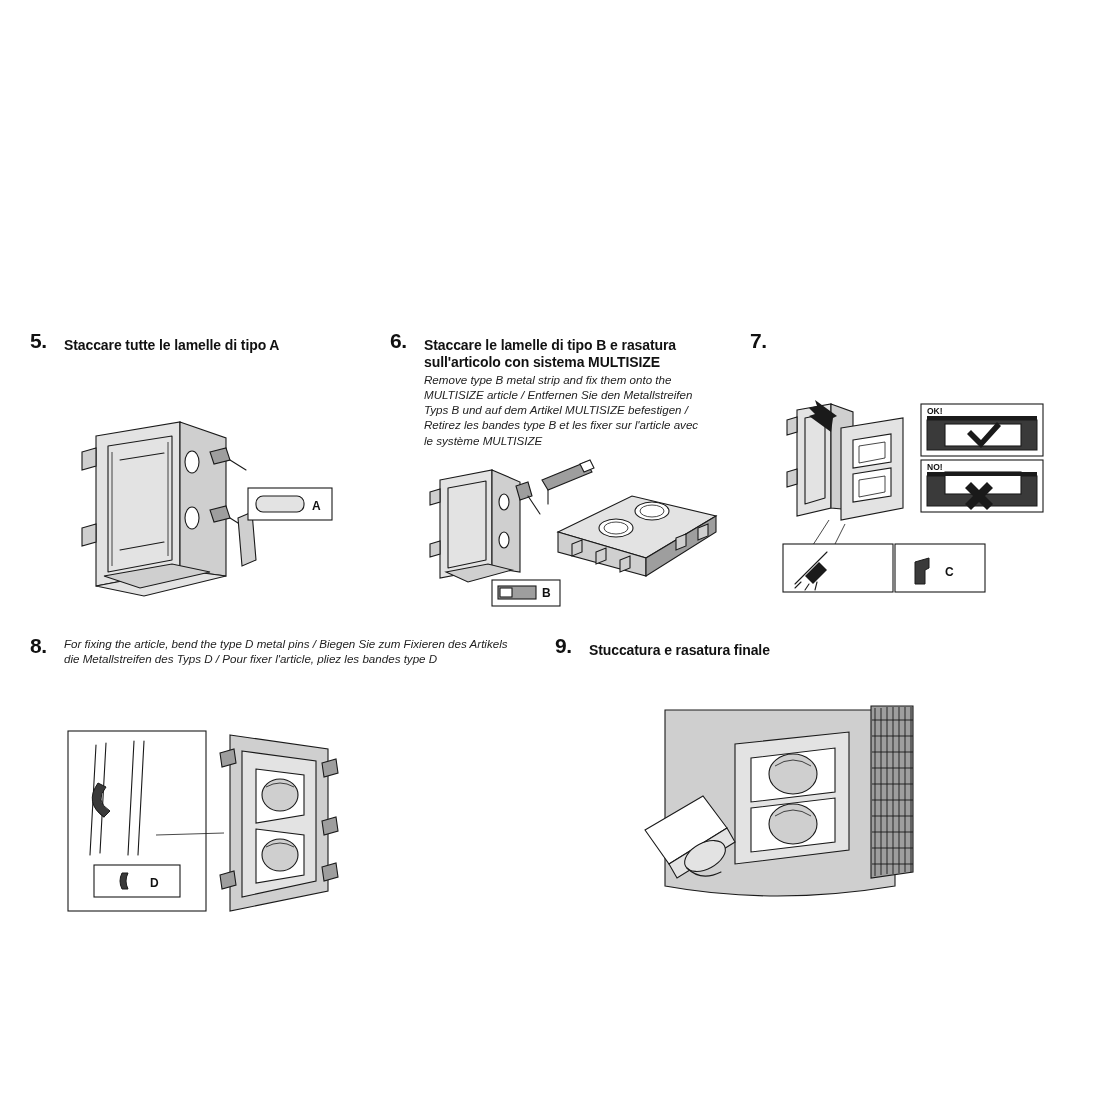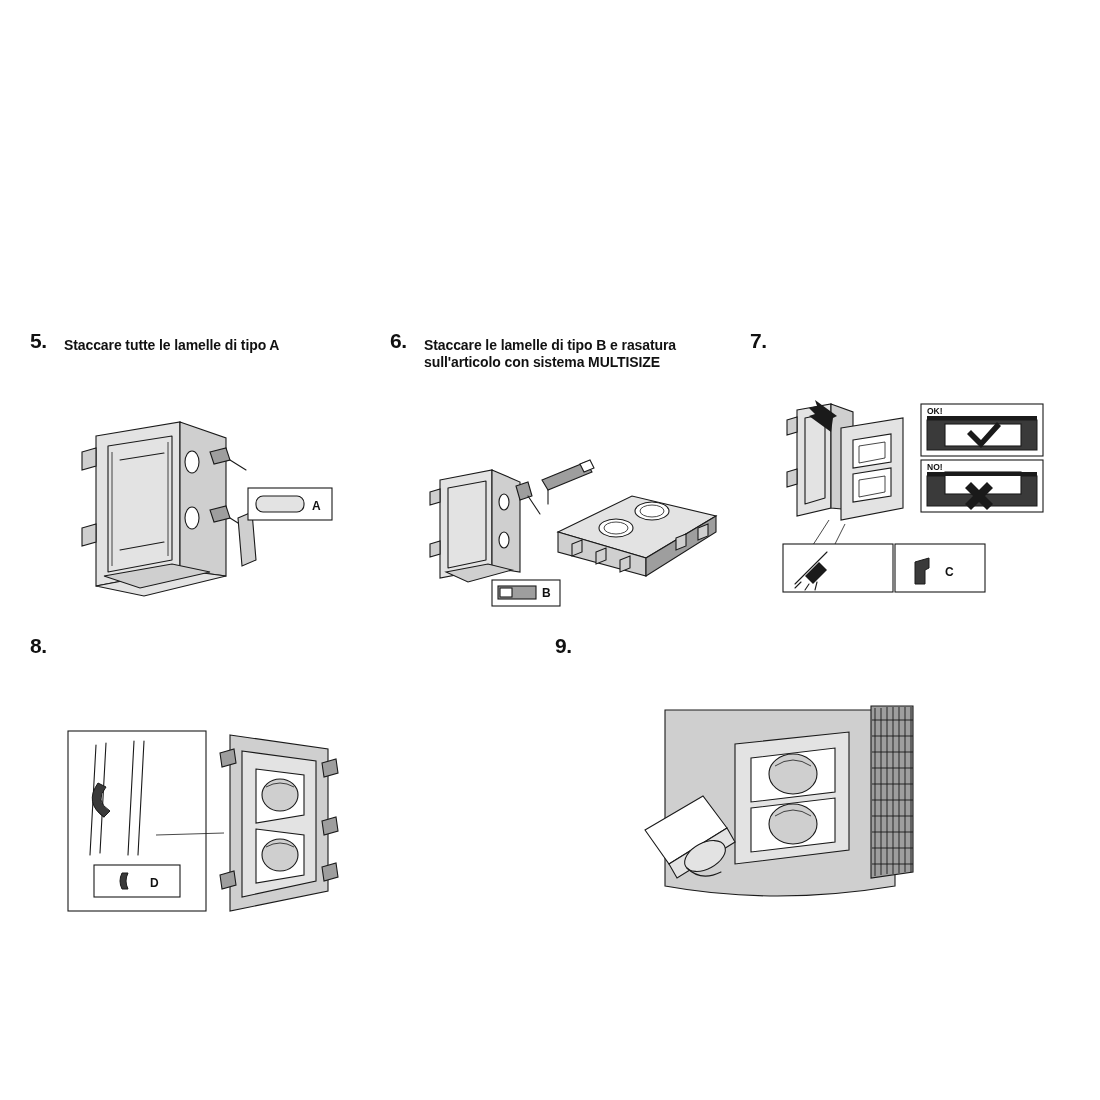--- a/index.html
+++ b/index.html
@@ -141,20 +141,21 @@
         <text class="badge-label" x="252" y="110">A</text>
       </g>
     </svg>
   </div>
 
   <div class="step" style="left:390px; top:330px; width:320px;">
     <div class="step-head">
       <div class="step-num">6.</div>
       <div class="step-text">
         <div class="step-title">Staccare le lamelle di tipo B e rasatura sull'articolo con sistema MULTISIZE</div>
+        <div class="step-sub">Remove type B metal strip and fix them onto the MULTISIZE article / Entfernen Sie den Metallstreifen Typs B und auf dem Artikel MULTISIZE befestigen / Retirez les bandes type B et les fixer sur l'article avec le système MULTISIZE</div>
       </div>
     </div>
   </div>
 
   <div class="fig" style="left:420px; top:440px;">
     <svg width="330" height="180" viewBox="0 0 330 180">
 
       <g>
         <path class="fill-lgray" d="M20 40 L72 30 L72 128 L20 138 Z"></path>
         <path class="fill-mgray" d="M72 30 L100 42 L100 132 L72 128 Z"></path>
@@ -257,20 +258,21 @@
         <path class="fill-vdark" d="M140 186 L140 164 L154 160 L154 170 L150 172 L150 186 Z"></path>
         <text class="badge-label" x="170" y="178">C</text>
       </g>
     </svg>
   </div>
 
   <div class="step" style="left:30px; top:635px; width:480px;">
     <div class="step-head">
       <div class="step-num">8.</div>
       <div class="step-text">
+        <div class="step-sub">For fixing the article, bend the type D metal pins / Biegen Sie zum Fixieren des Artikels die Metallstreifen des Typs D / Pour fixer l'article, pliez les bandes type D</div>
       </div>
     </div>
   </div>
 
   <div class="fig" style="left:60px; top:725px;">
     <svg width="320" height="200" viewBox="0 0 320 200">
 
       <g>
         <rect class="fill-white" x="8" y="6" width="138" height="180"></rect>
         <path class="ln" d="M36 20 L30 130"></path>
@@ -305,20 +307,21 @@
         <path class="fill-dgray" d="M160 28 L174 24 L176 38 L162 42 Z"></path>
         <path class="fill-dgray" d="M160 150 L174 146 L176 160 L162 164 Z"></path>
       </g>
     </svg>
   </div>
 
   <div class="step" style="left:555px; top:635px; width:420px;">
     <div class="step-head">
       <div class="step-num">9.</div>
       <div class="step-text">
+        <div class="step-title">Stuccatura e rasatura finale</div>
       </div>
     </div>
   </div>
 
   <div class="fig" style="left:595px; top:700px;">
     <svg width="400" height="220" viewBox="0 0 400 220">
 
       <g>
         <path class="fill-mgray" d="M70 10 L300 10 L300 186 Q180 206 70 186 Z"></path>
 

